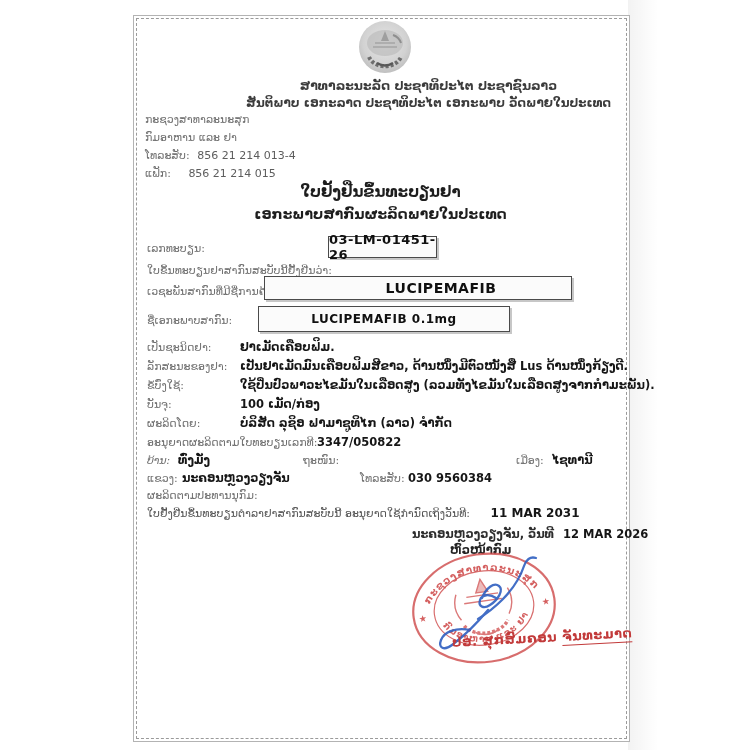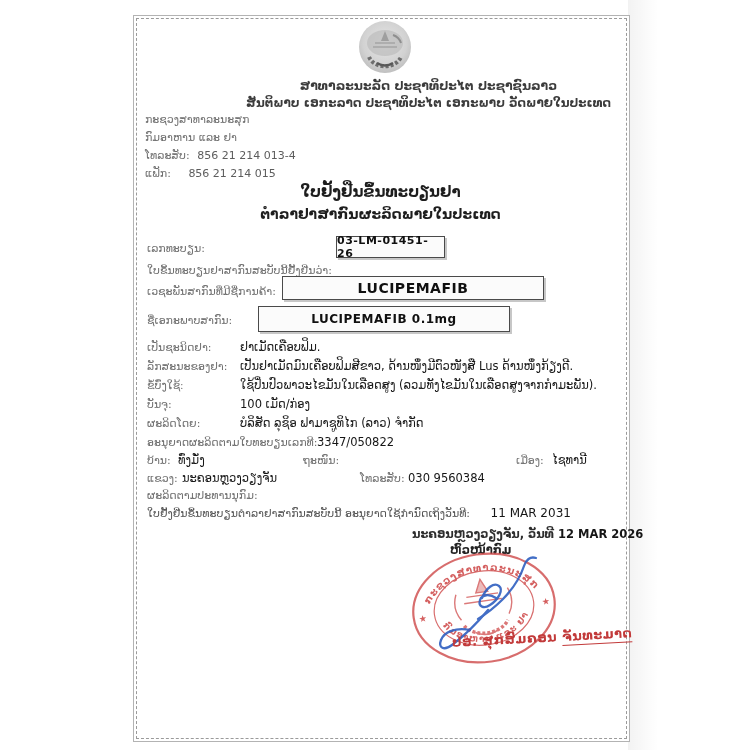--- a/index.html
+++ b/index.html
@@ -14,21 +14,21 @@
     border:1px solid #b3b3b3;background:#fff;
   }
   .page-frame-inner{
     position:absolute;left:2px;top:2px;right:2px;bottom:2px;
     border:1px dashed #9a9a9a;
   }
   .abs{position:absolute;white-space:nowrap;}
   .center-line{position:absolute;left:133px;width:495px;text-align:center;white-space:nowrap;}
   .hdr{font-weight:bold;color:#3c3c3c;padding-left:48px;}
   .lbl{font-size:11px;color:#6e6e6e;}
-  .val{font-size:11.5px;font-weight:normal;color:#161616;}
+  .val{font-size:11.5px;font-weight:bold;color:#161616;}
   .box{
     position:absolute;border:1px solid #4a4a4a;background:#fbfbfb;
     box-shadow:2px 2px 0 rgba(130,130,130,.45);
     display:flex;align-items:center;justify-content:center;
     font-weight:bold;color:#101010;letter-spacing:.5px;
   }
   .title-txt{font-weight:bold;color:#1e1e1e;text-align:center;}
   .stamp-wrap{position:absolute;left:408px;top:551px;width:152px;height:114px;transform:rotate(-8deg);opacity:.88;}
   .sig-wrap{position:absolute;left:424px;top:548px;width:124px;height:104px;}
   .name-stamp{
@@ -73,72 +73,72 @@
 <div class="abs lbl" style="left:145px;top:149px;">
   <span>ໂທລະສັບ:</span>
   <span style="margin-left:4px;color:#5d5d5d;">856 21 214 013-4</span>
 </div>
 <div class="abs lbl" style="left:145px;top:167px;text-align:right;">
   <span>ແຟັກ:</span>
   <span style="margin-left:14px;color:#5d5d5d;">856 21 214 015</span>
 </div>
 
 <div class="center-line title-txt" style="top:183px;font-size:15px;">ໃບຢັ້ງຢືນຂຶ້ນທະບຽນຢາ</div>
-<div class="center-line title-txt" style="top:206px;font-size:14px;">ຕຳລາຢາສາກົນຜະລິດພາຍໃນປະເທດ</div>
+<div class="center-line title-txt" style="top:206px;font-size:14px;">ເອກະພາບສາກົນຜະລິດພາຍໃນປະເທດ</div>
 
 <div class="abs lbl" style="left:147px;top:242px;">ເລກທະບຽນ:</div>
-<div class="box" style="left:336px;top:236px;width:107px;height:20px;font-size:11px;">03-LM-01451-26</div>
+<div class="box" style="left:328px;top:236px;width:107px;height:20px;font-size:13px;">03-LM-01451-26</div>
 
 <div class="abs lbl" style="left:147px;top:264px;">ໃບຂຶ້ນທະບຽນຢາສາກົນສະບັບນີ້ຢັ້ງຢືນວ່າ:</div>
 
 <div class="abs lbl" style="left:147px;top:285px;">ເວຊະພັນສາກົນທີ່ມີຊື່ການຄ້າ:</div>
-<div class="box" style="left:282px;top:276px;width:260px;height:22px;font-size:14px;">LUCIPEMAFIB</div>
+<div class="box" style="left:264px;top:276px;width:260px;height:22px;font-size:14px;padding-left:46px;">LUCIPEMAFIB</div>
 
 <div class="abs lbl" style="left:147px;top:314px;">ຊື່ເອກະພາບສາກົນ:</div>
 <div class="box" style="left:258px;top:306px;width:250px;height:24px;font-size:12px;">LUCIPEMAFIB 0.1mg</div>
 
 <div class="abs lbl" style="left:147px;top:341px;">ເປັນຊະນິດຢາ:</div>
 <div class="abs val" style="left:240px;top:340px;">ຢາເມັດເຄືອບຟິມ.</div>
 
 <div class="abs lbl" style="left:147px;top:360px;">ລັກສະນະຂອງຢາ:</div>
 <div class="abs val" style="left:240px;top:359px;">ເປັນຢາເມັດມົນເຄືອບຟິມສີຂາວ, ດ້ານໜຶ່ງມີຕົວໜັງສື Lus ດ້ານໜຶ່ງກ້ຽງດີ.</div>
 
-<div class="abs lbl" style="left:147px;top:379px;font-family:Liberation Serif, serif;">ຂໍ້ບົ່ງໃຊ້:</div>
+<div class="abs lbl" style="left:147px;top:379px;">ຂໍ້ບົ່ງໃຊ້:</div>
 <div class="abs val" style="left:240px;top:378px;">ໃຊ້ປິ່ນປົວພາວະໄຂມັນໃນເລືອດສູງ (ລວມທັງໄຂມັນໃນເລືອດສູງຈາກກຳມະພັນ).</div>
 
 <div class="abs lbl" style="left:147px;top:398px;">ບັນຈຸ:</div>
 <div class="abs val" style="left:240px;top:397px;">100 ເມັດ/ກ່ອງ</div>
 
 <div class="abs lbl" style="left:147px;top:417px;">ຜະລິດໂດຍ:</div>
 <div class="abs val" style="left:240px;top:416px;">ບໍລິສັດ ລຸຊິອ ຟາມາຊູທິໄກ (ລາວ) ຈຳກັດ</div>
 
 <div class="abs lbl" style="left:147px;top:436px;">ອະນຸຍາດຜະລິດຕາມໃບທະບຽນເລກທີ:</div>
 <div class="abs val" style="left:317px;top:435px;">3347/050822</div>
 
-<div class="abs lbl" style="left:147px;top:454px;">ບ້ານ:</div>
+<div class="abs lbl" style="left:147px;top:454px;font-style:italic;">ບ້ານ:</div>
 <div class="abs val" style="left:178px;top:453px;">ທົ່ງມັ່ງ</div>
 <div class="abs lbl" style="left:303px;top:454px;">ຖະໜົນ:</div>
 <div class="abs lbl" style="left:516px;top:454px;">ເມືອງ:</div>
 <div class="abs val" style="left:552px;top:453px;">ໄຊທານີ</div>
 
 <div class="abs lbl" style="left:147px;top:472px;">ແຂວງ:</div>
 <div class="abs val" style="left:182px;top:471px;">ນະຄອນຫຼວງວຽງຈັນ</div>
 <div class="abs lbl" style="left:360px;top:472px;">ໂທລະສັບ:</div>
 <div class="abs val" style="left:408px;top:471px;">030 9560384</div>
 
 <div class="abs lbl" style="left:147px;top:489px;">ຜະລິດຕາມປະທານນຸກົມ:</div>
 
 <div class="abs" style="left:147px;top:506px;font-size:11px;color:#545454;">
   <span>ໃບຢັ້ງຢືນຂຶ້ນທະບຽນຕຳລາຢາສາກົນສະບັບນີ້ ອະນຸຍາດໃຊ້ກຳນົດເຖິງວັນທີ:</span>
   <span class="val" style="font-size:12px;margin-left:17px;">11 MAR 2031</span>
 </div>
 
 <div class="abs" style="left:412px;top:527px;font-size:11.5px;font-weight:bold;color:#2e2e2e;">
   <span>ນະຄອນຫຼວງວຽງຈັນ, ວັນທີ</span>
-  <span style="color:#161616;">12 MAR 2026</span>
+  <span style="margin-left:5px;color:#161616;">12 MAR 2026</span>
 </div>
 
 <div class="abs" style="left:450px;top:543px;font-size:11.5px;font-weight:bold;color:#232323;">ຫົວໜ້າກົມ</div>
 
 <div class="stamp-wrap">
   <svg width="152" height="114" viewBox="0 0 152 114">
     <g stroke="#cf4b4b" fill="none" opacity=".92">
       <ellipse cx="76" cy="57" rx="71" ry="54" stroke-width="2.2"></ellipse>
       <ellipse cx="76" cy="57" rx="50" ry="37" stroke-width="1.2"></ellipse>
     </g>

